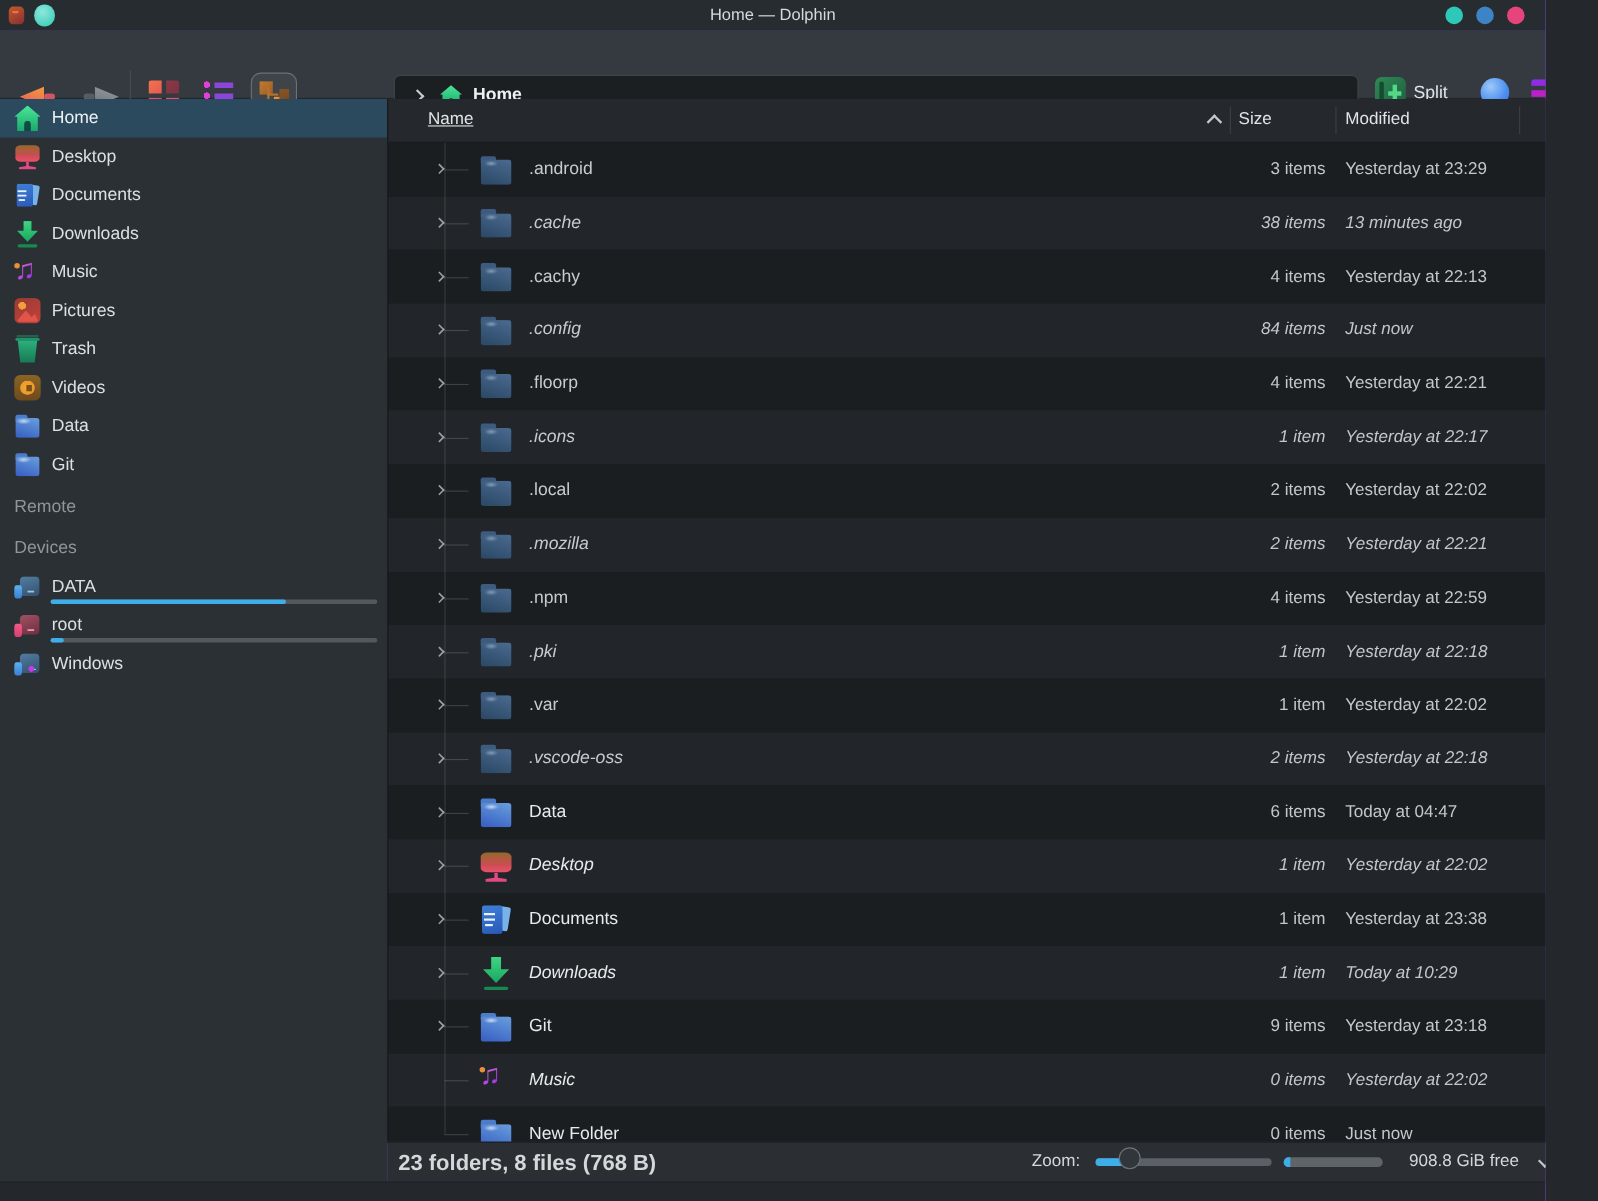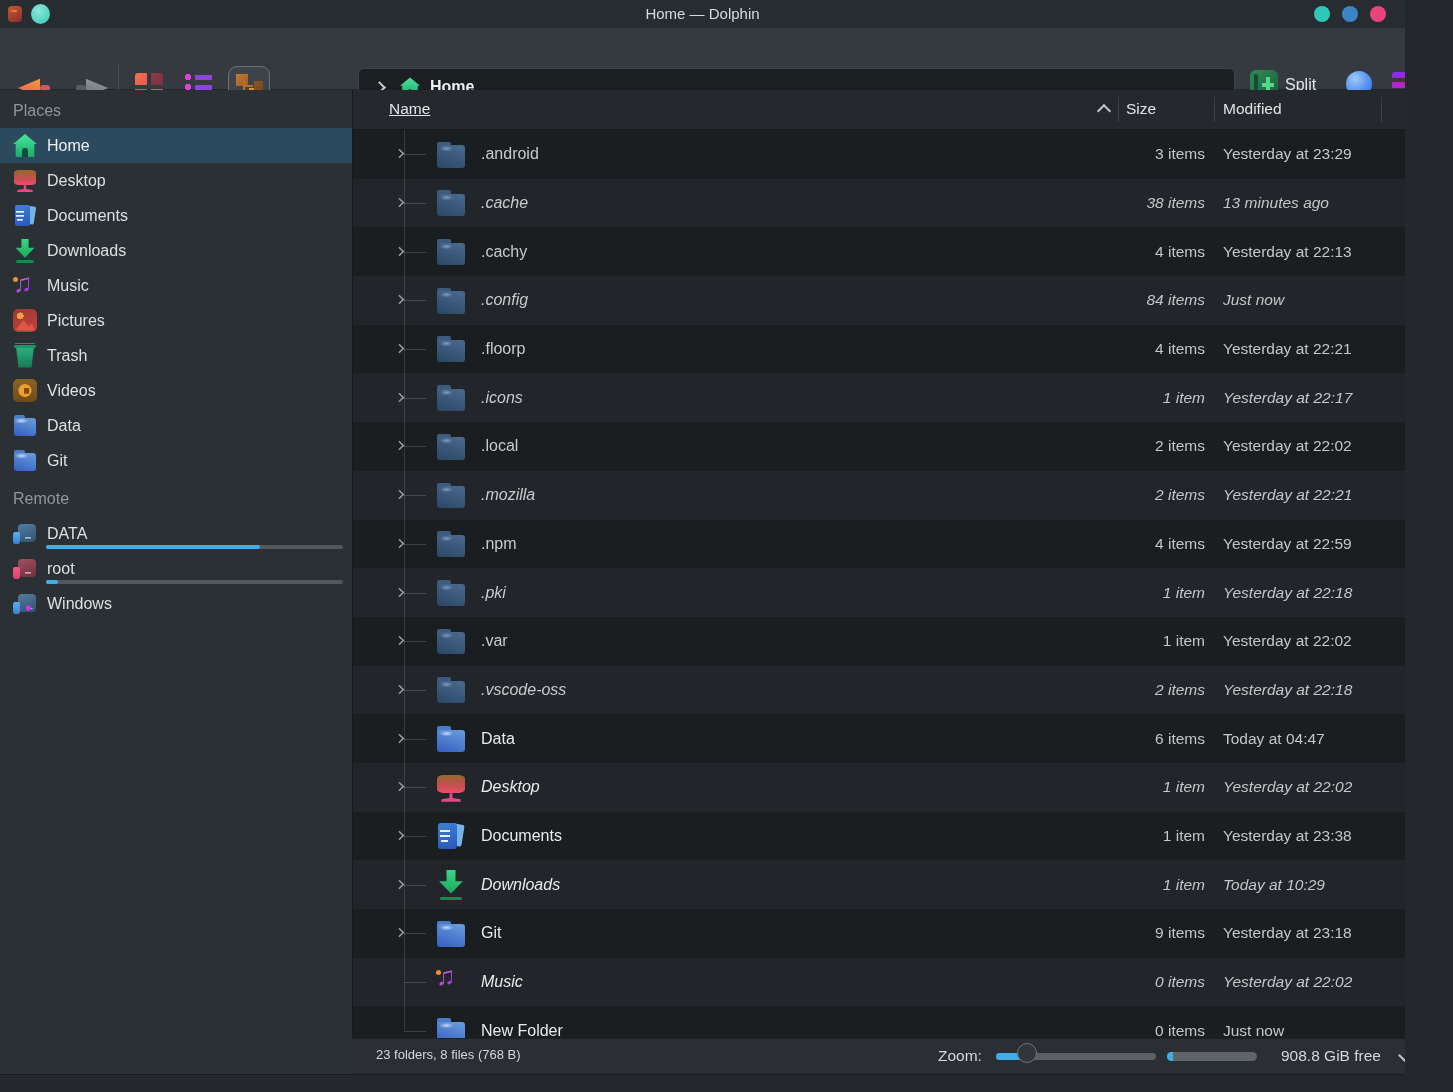--- a/index.html
+++ b/index.html
@@ -208,21 +208,21 @@
   .art { position:absolute; }
   .art.rect { left:7px; top:160px; width:9px; height:48px; border:2px solid #e87ab8; border-right:none; }
   .art.slash { left:5px; top:248px; width:2px; height:26px; background:#e87ab8; transform:rotate(30deg); }
   .art.dash1 { left:4px; top:502px; width:12px; height:3px; background:#e06aae; }
   .art.dot { left:5px; top:520px; width:7px; height:10px; background:#d8742a; border-radius:2px; }
   .art.dash2 { left:4px; top:536px; width:12px; height:3px; background:#3ab8c8; }
 
   
   .statusbar { position:absolute; left:352px; top:1038px; width:1101px; height:36px; background:#2b2f33;
     border-top:1px solid #1e2225; }
-  .st-summary { position:absolute; left:24px; top:8px; font-size:13px; color:#d4d8da; }
+  .st-summary { position:absolute; left:10px; top:8px; font-size:20px; color:#d4d8da;font-weight:bold; }
   .st-zoomlabel { position:absolute; left:586px; top:8px; font-size:15.5px; color:#d4d8da; }
   .zoom-track { position:absolute; left:644px; top:14px; width:160px; height:7px; border-radius:4px; background:#5a6065; }
   .zoom-fill { height:100%; border-radius:4px; background:#3daee9; }
   .zoom-handle { position:absolute; left:665px; top:4px; width:20px; height:20px; border-radius:50%;
     background:#31363a; border:1px solid #6d7377; }
   .free-track { position:absolute; left:815px; top:13px; width:90px; height:9px; border-radius:5px; background:#5e6468; }
   .free-fill { height:100%; border-radius:5px 0 0 5px; background:#3daee9; }
   .st-free { position:absolute; left:929px; top:8px; font-size:15.5px; color:#d4d8da; }
   .st-chev { position:absolute; left:1048px; top:12px; width:9px; height:9px;
     border-right:2px solid #c2c6c9; border-bottom:2px solid #c2c6c9; transform:rotate(45deg); }
@@ -282,21 +282,20 @@
     </div>
     <div class="searchbtn">
       <span class="search-ic"></span>
     </div>
     <div class="menubtn">
       <span class="menu-ic"></span>
     </div>
   </div>
 
   <div class="sidebar" id="sidebar">
-      <div class="side-section-label">Places</div>
       <div class="side-item selected">
         <span class="icon ic-home"></span>
         <span class="label">Home</span>
       </div>
       <div class="side-item">
         <span class="icon ic-desktop"></span>
         <span class="label">Desktop</span>
       </div>
       <div class="side-item">
         <span class="icon ic-documents"></span>
@@ -324,20 +323,21 @@
       </div>
       <div class="side-item">
         <span class="icon ic-folder"></span>
         <span class="label">Data</span>
       </div>
       <div class="side-item">
         <span class="icon ic-folder"></span>
         <span class="label">Git</span>
       </div>
       <div class="side-section-label">Remote</div>
+      <div class="side-section-label">Devices</div>
       <div class="side-item">
         <span class="icon ic-drive"></span>
         <span class="label">DATA</span>
         <div class="usage-track">
           <div class="usage-fill" style="width: 72%;"></div>
         </div>
       </div>
       <div class="side-item">
         <span class="icon ic-drive-root"></span>
         <span class="label">root</span>

